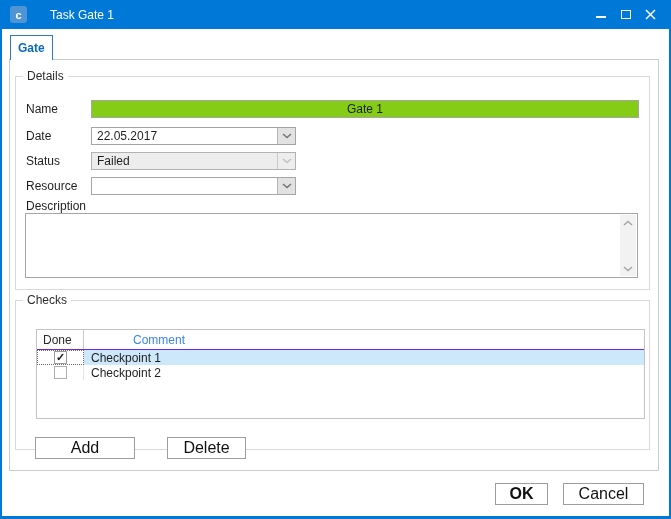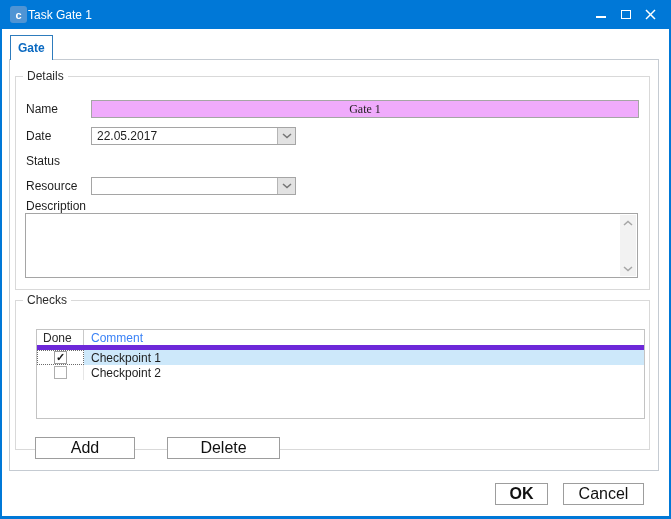--- a/index.html
+++ b/index.html
@@ -16,21 +16,21 @@
   
   .titlebar {
     position: absolute; left: 0; top: 0; width: 100%; height: 29px;
     background: #0078d7; display: flex; align-items: center; z-index: 40;
   }
   .app-icon {
     margin-left: 10px; width: 17px; height: 17px; border-radius: 3px;
     background: #4f94d4; color: #fff; font-weight: 700; font-size: 11px;
     display: flex; align-items: center; justify-content: center;
   }
-  .title-text { color: #fff; margin-left: 1px; font-size: 12px; }
+  .title-text { color: #fff; margin-left: 23px; font-size: 12px; }
   .win-controls { position: absolute; right: 8px; top: 0; height: 100%; display: flex; }
   .ctrl { width: 25px; height: 100%; display: flex; align-items: center; justify-content: center; cursor: pointer; }
   .glyph-min { width: 10px; height: 0; border-bottom: 2px solid #fff; margin-top: 5px; }
   .glyph-max { width: 10px; height: 9px; border: 1px solid #fff; }
   
   .tab {
     position: absolute; left: 10px; top: 35px; height: 25px; padding: 0 7px;
     background: #fff; border: 1px solid #2e7cbd; border-bottom: none; z-index: 5;
     color: #0a69c1; font-weight: 700; display: flex; align-items: center; cursor: pointer;
   }
@@ -43,22 +43,22 @@
   .gb-details { left: 15px; top: 76px; width: 635px; height: 214px; text-align: center; }
   .gb-checks  { left: 15px; top: 300px; width: 635px; height: 150px; }
   .legend {
     position: absolute; top: -8px; left: 7px; background: #fff;
     padding: 0 4px; line-height: 15px; color: #2b2b2b;
   }
   
   .fld-label { position: absolute; left: 10px; height: 18px; line-height: 18px; }
   .lbl-name { top: 23px; } .lbl-date { top: 50px; } .lbl-status { top: 75px; } .lbl-resource { top: 100px; }
   .textbox {
-    position: absolute; border: 1px solid #a5a5a5; background: #f0abfc;
-    height: 18px; line-height: 16px; padding: 0 5px; font-family: Liberation Serif, serif;
+    position: absolute; border: 1px solid #a5a5a5; background: #84cc16;
+    height: 18px; line-height: 16px; padding: 0 5px;
   }
   .tb-name { left: 75px; top: 23px; width: 548px; }
   .combo {
     position: absolute; left: 75px; width: 205px; height: 18px;
     border: 1px solid #a5a5a5; background: #fff;
   }
   .cb-date { top: 50px; } .cb-resource { top: 100px; }
   .cb-status { top: 75px; background: #ededed; border-color: #b2b2b2; }
   .combo .val { position: absolute; left: 5px; top: 0; line-height: 16px; white-space: nowrap; }
   .drop {
@@ -73,42 +73,42 @@
     border: 1px solid #a5a5a5; background: #fff; cursor: text;
   }
   .vscroll { position: absolute; top: 1px; right: 1px; bottom: 1px; width: 16px; background: #f2f2f2; }
   .vs-up, .vs-down { position: absolute; left: 0; width: 16px; height: 15px; display: flex; align-items: center; justify-content: center; cursor: pointer; }
   .vs-up { top: 0; } .vs-down { bottom: 0; }
   
   .table {
     position: absolute; left: 20px; top: 28px; width: 609px; height: 90px;
     border: 1px solid #c3c3c3; background: #fff; overflow: hidden;
   }
-  .t-head { display: flex; height: 20px; border-bottom: 5px solid #6d28d9; }
+  .t-head { display: flex; height: 20px; border-bottom: 1px solid #6d28d9; gap: 42px; }
   .th-done { width: 47px; border-right: 1px solid #c9c9c9; display: flex; align-items: center; padding-left: 6px; color: #2b2b2b; }
   .th-comment { flex: 1; display: flex; align-items: center; padding-left: 7px; color: #3b82f6; }
   .t-row { display: flex; height: 15px; cursor: default; }
   .cell-done { width: 47px; display: flex; align-items: center; justify-content: center; border-right: 1px solid #e6e6e6; }
   .row-sel .cell-done { border: 1px dotted #6a6a6a; }
   .cell-comment { flex: 1; display: flex; align-items: center; padding-left: 7px; }
   .row-sel .cell-comment { background: #cde8fa; }
   .checkbox {
     width: 13px; height: 13px; border: 1px solid #9b9b9b; background: #fff;
     display: flex; align-items: center; justify-content: center;
     font-size: 11px; font-weight: 700; color: #1c1c1c; line-height: 11px; cursor: pointer;
   }
   .row-2 .checkbox { border-color: #aeaeae; }
   
   .btn {
     position: absolute; height: 22px; border: 1px solid #9d9d9d; background: #fff;
     display: flex; align-items: center; justify-content: center; color: #111;
     cursor: pointer; z-index: 3; font-size: 16px;
   }
   .btn-add    { left: 35px;  top: 437px; width: 100px; }
-  .btn-delete { left: 167px; top: 437px; width: 113px; }
+  .btn-delete { left: 167px; top: 437px; width: 79px; }
   .btn-ok     { left: 495px; top: 483px; width: 53px; font-weight: bold; }
   .btn-cancel { left: 563px; top: 483px; width: 81px; }
 </style>
 </head>
 <body>
 
 <div class="window">
 
   <div class="titlebar">
     <span class="app-icon">c</span>
@@ -142,20 +142,28 @@
     <div class="combo cb-date">
       <span class="val">22.05.2017</span>
       <span class="drop">
         <svg width="10" height="6" viewBox="0 0 10 6">
           <polyline points="1,1 5,4.6 9,1" fill="none" stroke="#757575" stroke-width="1.5"></polyline>
         </svg>
       </span>
     </div>
 
     <span class="fld-label lbl-status">Status</span>
+    <div class="combo cb-status">
+      <span class="val">Failed</span>
+      <span class="drop">
+        <svg width="10" height="6" viewBox="0 0 10 6">
+          <polyline points="1,1 5,4.6 9,1" fill="none" stroke="#c2c2c2" stroke-width="1.5"></polyline>
+        </svg>
+      </span>
+    </div>
 
     <span class="fld-label lbl-resource">Resource</span>
     <div class="combo cb-resource">
       <span class="val"></span>
       <span class="drop">
         <svg width="10" height="6" viewBox="0 0 10 6">
           <polyline points="1,1 5,4.6 9,1" fill="none" stroke="#757575" stroke-width="1.5"></polyline>
         </svg>
       </span>
     </div>

